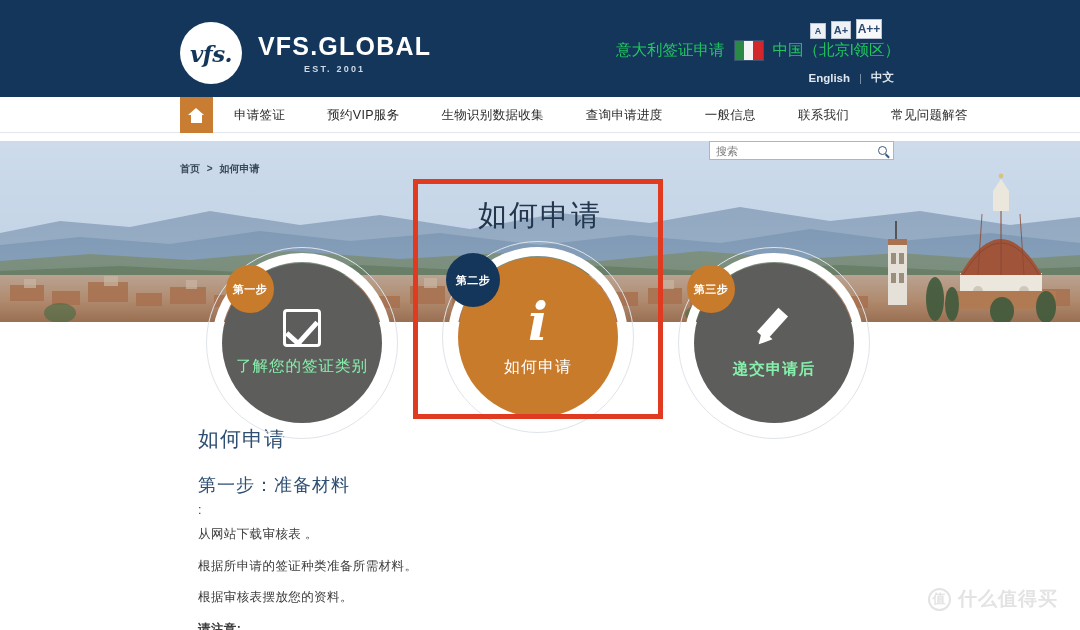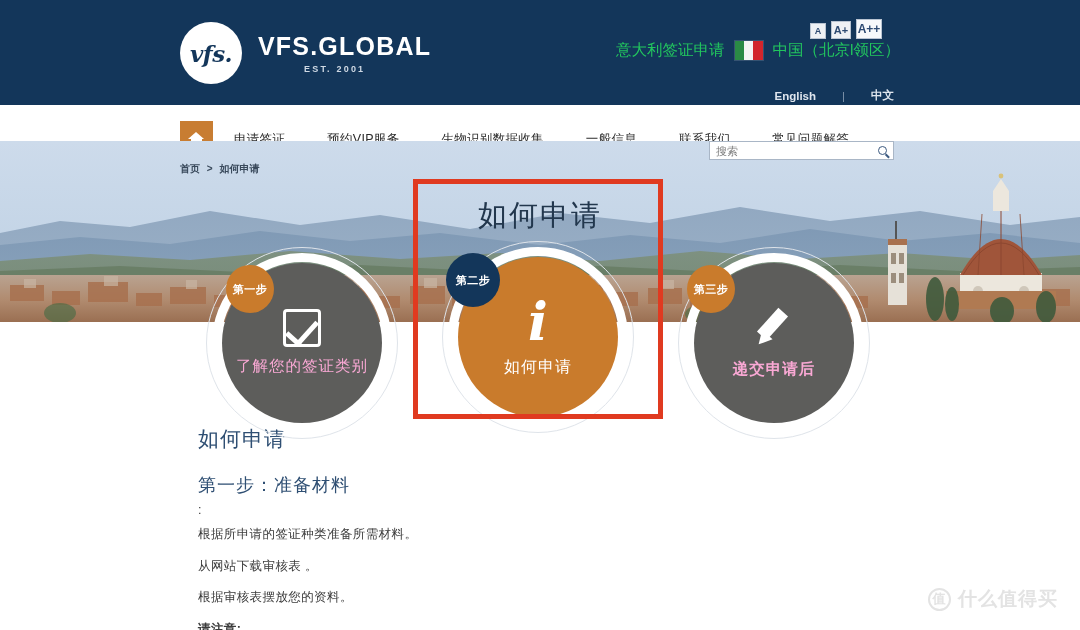--- a/index.html
+++ b/index.html
@@ -59,28 +59,28 @@
     width:28px; height:19px; display:flex; border:0;
     box-shadow:0 0 0 1px rgba(255,255,255,0.15);
   }
   .flag-it i { display:block; width:33.34%; height:100%; }
   .flag-g { background:#2a8a45; }
   .flag-w { background:#f4f4f4; }
   .flag-r { background:#d2252c; }
 
   .lang-bar {
     position:absolute; right:186px; top:70px;
-    display:flex; align-items:center; gap:26px;
-    color:#dfe6ee; font-size:11.5px; font-weight:700;margin-top:18px;
+    display:flex; align-items:center; gap:9px;
+    color:#dfe6ee; font-size:11.5px; font-weight:700;
   }
   .lang-sep { color:#7f94ac; font-weight:400; }
 
   
   .navbar {
-    position:absolute; left:0; top:121px; width:1080px; height:36px;
+    position:absolute; left:0; top:97px; width:1080px; height:36px;
     background:#ffffff; border-bottom:1px solid #e3e7ec;
   }
   .nav-inner { position:absolute; left:180px; top:0; display:flex; align-items:stretch; height:36px; }
   .nav-home {
     width:33px; height:36px; background:#cd7f32; background:#c87d32;
     display:flex; align-items:center; justify-content:center;
   }
   .home-ico { width:17px; height:15px; position:relative; }
   .home-ico::before {
     content:""; position:absolute; left:0; top:0;
@@ -155,21 +155,21 @@
   .step-active { background:#c97b2c; }
 
   .step-badge {
     position:absolute; border-radius:50%;
     display:flex; align-items:center; justify-content:center;
     color:#fff; font-size:11px; font-weight:700; letter-spacing:.5px;
   }
   .badge-orange { background:#c97b2c; width:48px; height:48px; }
   .badge-navy  { background:#13365a; width:54px; height:54px; }
 
-  .step-label { color:#f9a8d4; font-size:15.5px; letter-spacing:1px; margin-top:9px; }
+  .step-label { color:#86efac; font-size:15.5px; letter-spacing:1px; margin-top:9px; }
   .step-label-active { color:#ffffff; font-size:16px; }
 
   .ico-check {
     width:38px; height:38px; border:3px solid #fff; border-radius:4px; position:relative;
   }
   .ico-check::after {
     content:""; position:absolute; left:7px; top:2px;
     width:13px; height:26px; border:solid #fff; border-width:0 5px 5px 0;
     transform:rotate(42deg);
   }
@@ -264,20 +264,21 @@
   </div>
 
   <div class="navbar">
     <div class="nav-inner">
       <div class="nav-home">
         <span class="home-ico"></span>
       </div>
       <div class="nav-item">申请签证</div>
       <div class="nav-item">预约VIP服务</div>
       <div class="nav-item">生物识别数据收集</div>
+      <div class="nav-item">查询申请进度</div>
       <div class="nav-item">一般信息</div>
       <div class="nav-item">联系我们</div>
       <div class="nav-item">常见问题解答</div>
     </div>
   </div>
 
   <div class="hero">
     <svg viewBox="0 0 1080 181" preserveAspectRatio="none">
       <defs>
         <linearGradient id="sky" x1="0" y1="0" x2="0" y2="1">
@@ -450,22 +451,22 @@
       <div class="step-badge badge-orange" style="left:9px; top:18px;">第三步</div>
     </div>
   </div>
 
   <div class="annot"></div>
 
   <div class="content">
     <div class="h1">如何申请</div>
     <div class="h2">第一步：准备材料</div>
     <div class="p p-tight">:</div>
+    <div class="p">从网站下载审核表 。</div>
     <div class="p">根据所申请的签证种类准备所需材料。</div>
-    <div class="p">从网站下载审核表 。</div>
     <div class="p">根据审核表摆放您的资料。</div>
     <div class="p p-bold">请注意:</div>
   </div>
 
   <div class="watermark">
     <span class="wm-circle">值</span>
     <span>什么值得买</span>
   </div>
 
 </div>

